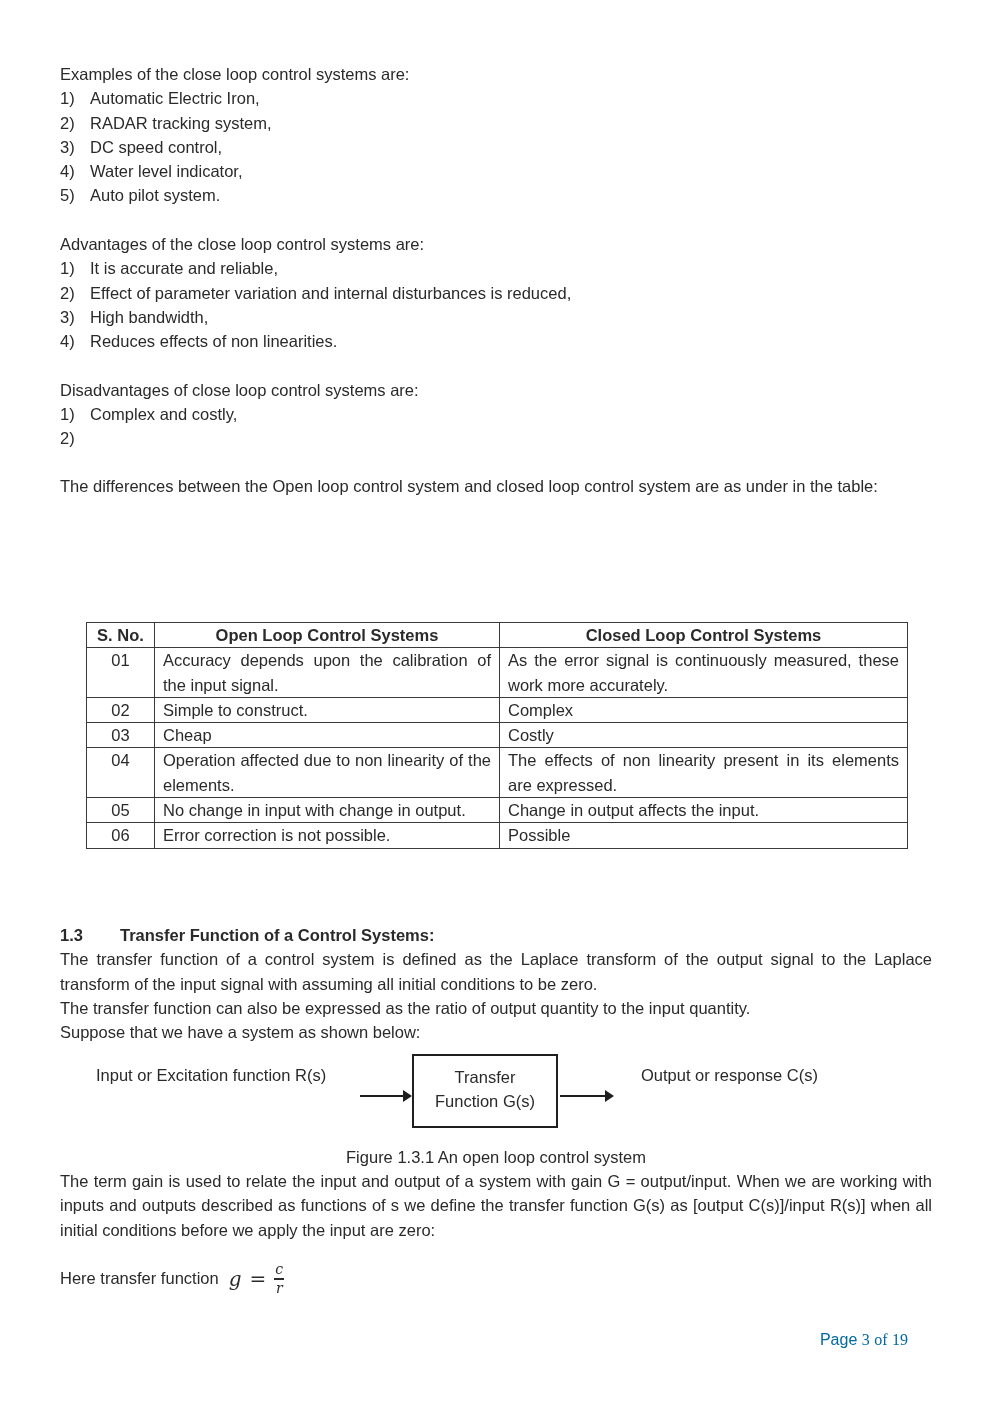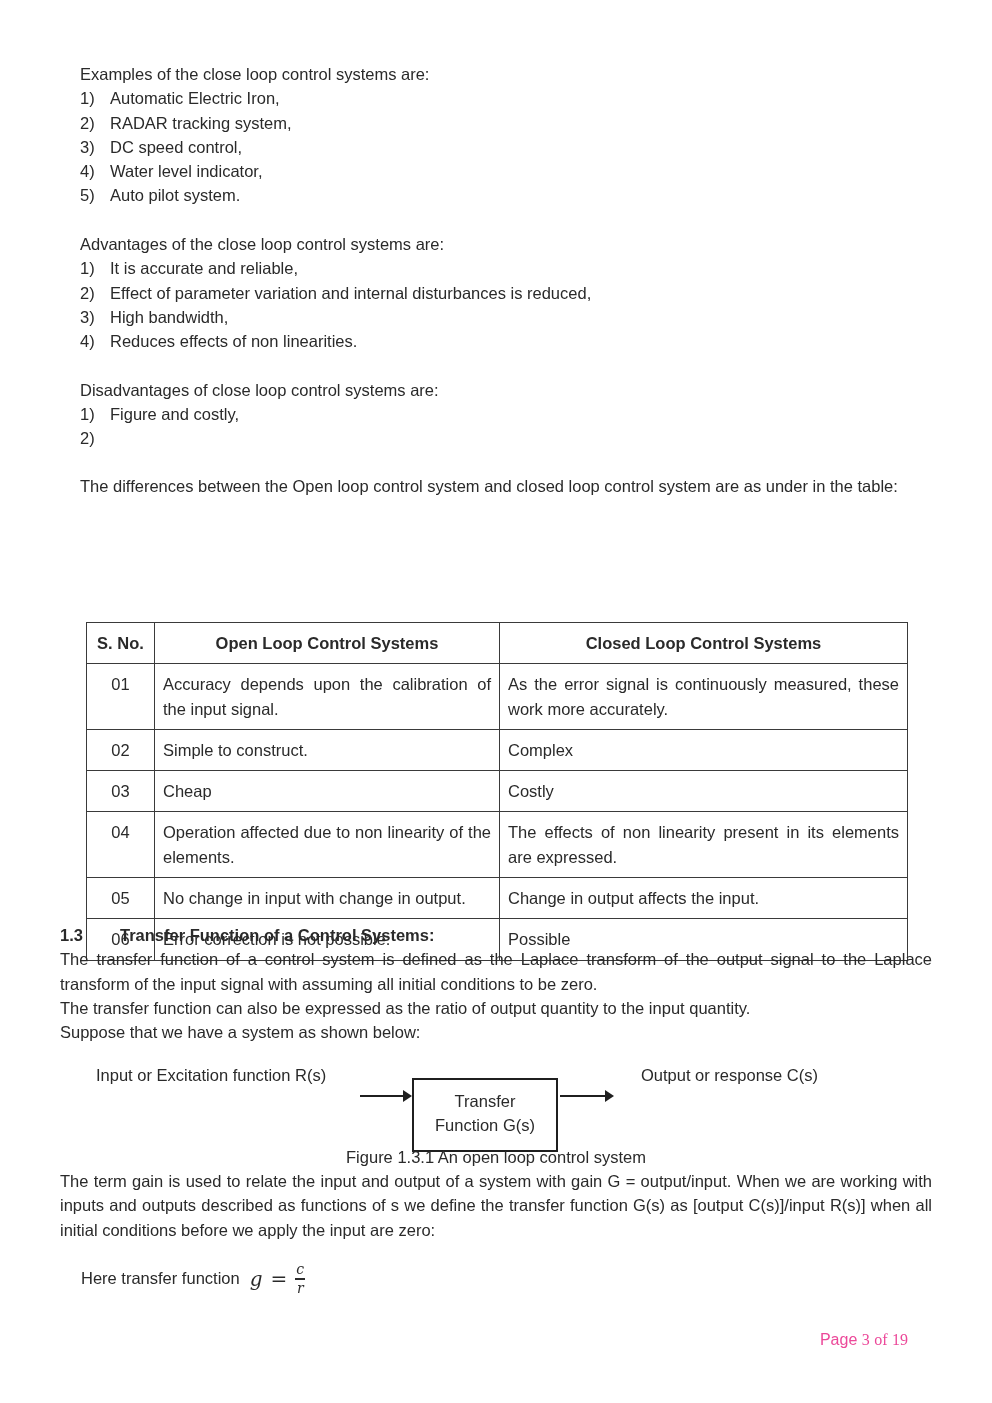--- a/index.html
+++ b/index.html
@@ -1,66 +1,66 @@
 <!DOCTYPE html>
 <html><head>
 <meta charset="utf-8">
 <style>
   html, body { margin: 0; padding: 0; background: #ffffff; }
   body {
     width: 992px; height: 1403px; position: relative; overflow: hidden;
     font-family: "Liberation Sans", "DejaVu Sans", sans-serif;
     color: #2a2a2a; font-size: 16.5px;
   }
-  .page { position: absolute; left: 60px; top: 62px; width: 872px; margin-left: 20px; }
+  .page { position: absolute; left: 60px; top: 62px; width: 872px; }
   .line { line-height: 24.3px; margin: 0; }
   .list { margin: 0; padding: 0; list-style: none; }
   .list li { position: relative; padding-left: 30px; line-height: 24.3px; }
   .list li .num { position: absolute; left: 0; top: 0; }
   .gap { height: 24.3px; }
   .justify { text-align: justify; }
   .heading { font-weight: bold; line-height: 24.3px; margin: 0; }
   .heading .hnum { display: inline-block; width: 60px; }
   .big-gap { height: 48px; }
 
   table.cmp {
     position: absolute; left: 86px; top: 622px; width: 822px;
     border-collapse: collapse; font-size: 16.5px; color: #2a2a2a;
   }
   table.cmp th, table.cmp td {
-    border: 1.5px solid #3a3a3a; padding: 8px 8px; line-height: 24.3px;
+    border: 1.5px solid #3a3a3a; padding: 0 8px; line-height: 24.3px;
     vertical-align: top; text-align: left; margin-left: 28px;
   }
   table.cmp th { font-weight: bold; text-align: center; }
   table.cmp td.sno { text-align: center; width: 50px; }
   table.cmp td.j { text-align: justify; text-align-last: left; }
   table.cmp col.c1 { width: 68px; }
   table.cmp col.c2 { width: 345px; }
 
   .sec13 { position: absolute; left: 60px; top: 923px; width: 872px; }
 
   .diagram { position: absolute; left: 0; top: 0; width: 814px; height: 1403px; pointer-events: none; }
   .diag-label { position: absolute; font-size: 16.5px; line-height: 24px; white-space: nowrap; }
   .tf-box {
     position: absolute; left: 412px; top: 1054px; width: 146px; height: 74px;
     border: 2px solid #1f1f1f; box-sizing: border-box; text-align: center;
-    font-size: 16.5px; line-height: 24px; padding-top: 9px; margin-top: 24px;
+    font-size: 16.5px; line-height: 24px; padding-top: 9px;
   }
   .arrow { position: absolute; height: 2px; background: #1f1f1f; }
   .arrow::after {
     content: ""; position: absolute; right: -2px; top: -5px;
     border-left: 9px solid #1f1f1f; border-top: 6px solid transparent; border-bottom: 6px solid transparent;
   }
   .caption { position: absolute; left: 0; width: 992px; top: 1145px; text-align: center; line-height: 24px; }
   .after-fig { position: absolute; left: 60px; top: 1169px; width: 872px; }
-  .formula { position: absolute; left: 60px; top: 1262px; display: flex; align-items: center; margin-left: 21px; }
+  .formula { position: absolute; left: 60px; top: 1262px; display: flex; align-items: center; }
   .formula .math { font-family: "DejaVu Serif", "Liberation Serif", serif; font-style: italic; margin-left: 10px; display: flex; align-items: center; font-size: 20px; }
   .frac { display: inline-flex; flex-direction: column; align-items: center; margin-left: 8px; font-size: 14px; line-height: 15px; }
   .frac .bar { width: 10px; height: 1.5px; background: #2a2a2a; margin: 1px 0; }
-  .footer { position: absolute; right: 84px; top: 1331px; font-size: 16px; color: #ec4899; }
+  .footer { position: absolute; right: 84px; top: 1331px; font-size: 16px; color: #0369a1; }
   .footer .n { font-family: "Liberation Serif", serif; }
 </style>
 </head>
 <body>
 
 <div class="page">
   <p class="line">Examples of the close loop control systems are:</p>
   <ul class="list">
     <li><span class="num">1)</span><span>Automatic Electric Iron,</span></li>
     <li><span class="num">2)</span><span>RADAR tracking system,</span></li>
@@ -74,21 +74,21 @@
   <ul class="list">
     <li><span class="num">1)</span><span>It is accurate and reliable,</span></li>
     <li><span class="num">2)</span><span>Effect of parameter variation and internal disturbances is reduced,</span></li>
     <li><span class="num">3)</span><span>High bandwidth,</span></li>
     <li><span class="num">4)</span><span>Reduces effects of non linearities.</span></li>
   </ul>
   <div class="gap"></div>
 
   <p class="line">Disadvantages of close loop control systems are:</p>
   <ul class="list">
-    <li><span class="num">1)</span><span>Figure and costly,</span></li>
+    <li><span class="num">1)</span><span>Complex and costly,</span></li>
     <li class="justify"><span class="num">2)</span></li>
   </ul>
   <div class="big-gap"></div>
 
   <p class="line justify">The differences between the Open loop control system and closed loop control system are as under in the table:</p>
 </div>
 
 <table class="cmp">
   <colgroup>
       <col class="c1">

